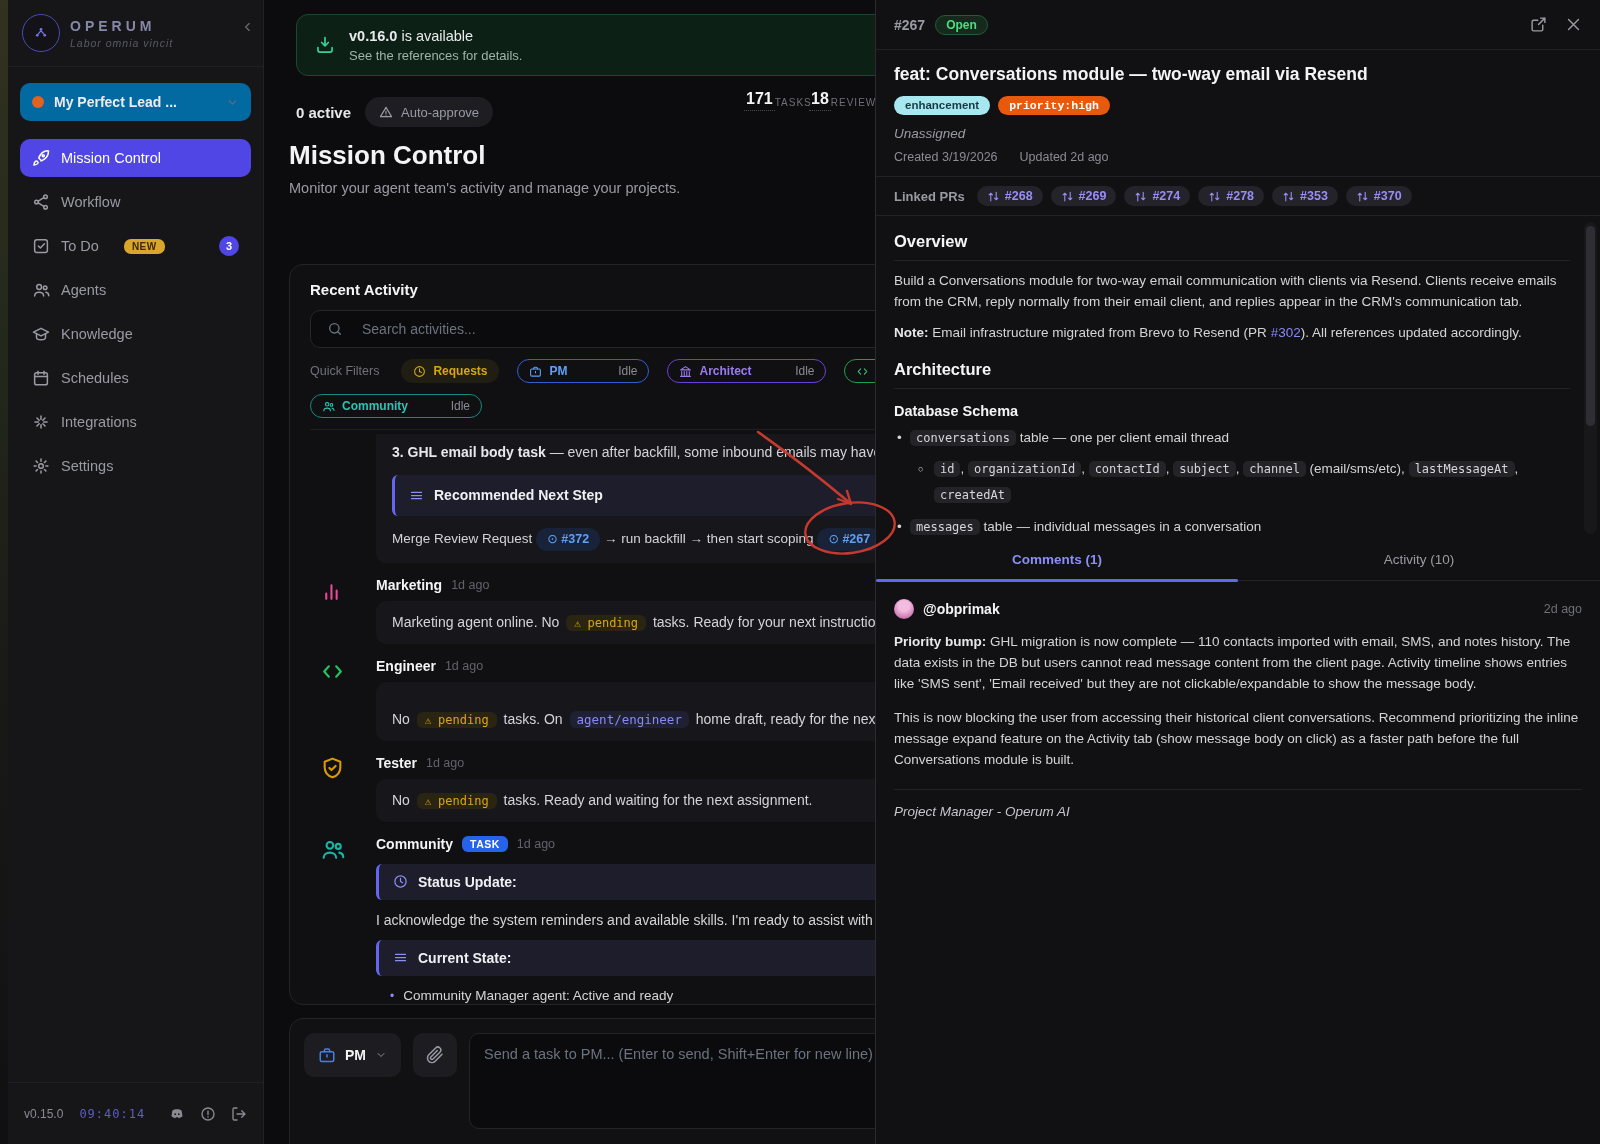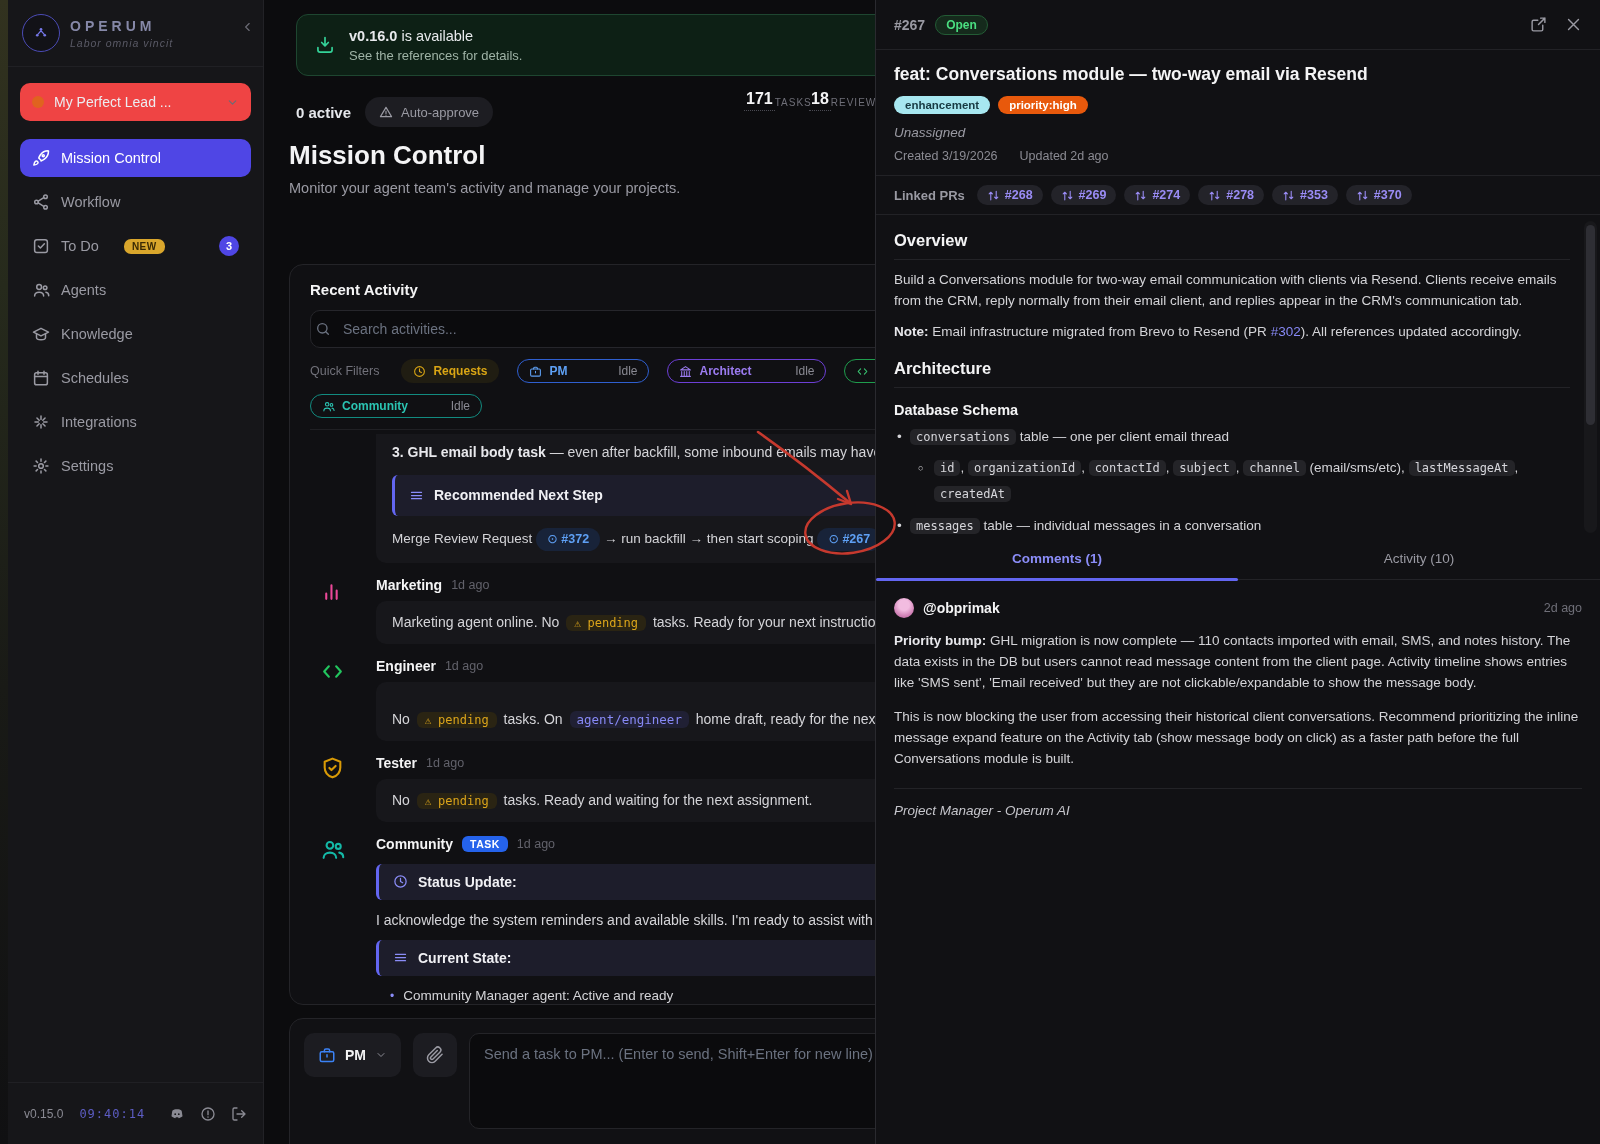--- a/index.html
+++ b/index.html
@@ -15,22 +15,22 @@
 
   
   .sidebar { position:absolute; left:8px; top:0; width:256px; height:100%;
              background:#161619; border-right:1px solid #222226; display:flex; flex-direction:column; }
   .brand { display:flex; align-items:center; gap:10px; padding:14px 14px 14px; border-bottom:1px solid #202024; position:relative; }
   .logo { width:38px; height:38px; border-radius:50%; border:1.5px solid #4b4bb5; background:#121217;
           display:flex; align-items:center; justify-content:center; color:#7577e8; flex:0 0 auto; }
   .brand-name { color:#8688a8; font-weight:700; letter-spacing:4px; font-size:14px; }
   .brand-tag { color:#5a5a66; font-style:italic; font-size:10.5px; letter-spacing:1px; margin-top:3px; }
   .collapse { position:absolute; right:8px; top:20px; color:#6b6b75; cursor:pointer; }
-  .org { margin:16px 12px 4px; background:#ef4444; border-radius:10px; height:38px; display:flex;
-         align-items:center; gap:10px; padding:0 12px; color:#ececf0; font-weight:400; font-size:14px; cursor:pointer; }
+  .org { margin:16px 12px 4px; background:#0369a1; border-radius:10px; height:38px; display:flex;
+         align-items:center; gap:10px; padding:0 12px; color:#ececf0; font-weight:700; font-size:14px; cursor:pointer; }
   .org-dot { width:12px; height:12px; border-radius:50%; background:#e0631f; flex:0 0 auto; }
   .org-name { flex:1; white-space:nowrap; overflow:hidden; }
   .org .chev { color:#6b6b75; }
   .nav { margin-top:14px; padding:0 12px; display:flex; flex-direction:column; gap:6px; }
   .nav-item { height:38px; border-radius:10px; display:flex; align-items:center; gap:11px; padding:0 12px;
               color:#9a9aa3; font-size:14.5px; cursor:pointer; }
   .nav-item.active { background:#4f46e5; color:#fff; }
   .badge-new { background:#d9a62c; color:#3a2a05; font-size:10px; font-weight:800; padding:2px 8px;
                border-radius:7px; letter-spacing:.5px; margin-left:14px; }
   .badge-count { margin-left:auto; background:#4f46e5; color:#fff; width:20px; height:20px; border-radius:50%;
@@ -61,21 +61,21 @@
   .stat-2 { left:513px; width:110px; }
   .h1 { position:absolute; left:25px; top:140px; font-size:26px; font-weight:700; color:#f4f4f5; }
   .page-sub { position:absolute; left:25px; top:180px; font-size:14.5px; color:#9a9aa3; }
 
   
   .card { position:absolute; left:25px; top:264px; width:990px; height:741px; background:#101013;
           border:1px solid #242428; border-radius:14px; overflow:hidden; }
   .card-pad { padding:16px 20px 0; }
   .card-title { font-size:15px; font-weight:700; color:#f4f4f5; }
   .search { margin-top:12px; height:38px; background:#0b0b0d; border:1px solid #26262b; border-radius:10px;
-            display:flex; align-items:center; gap:12px; padding:0 4px; color:#6b7280; }
+            display:flex; align-items:center; gap:19px; padding:0 16px; color:#6b7280; }
   .search .ic { width:16px; height:16px; }
   .search input { background:none; border:none; outline:none; color:#d4d4d8; font-size:14px; width:100%;
                   font-family:inherit; }
   .search input::placeholder { color:#6b7280; }
   .frow { margin-top:11px; display:flex; align-items:center; gap:18px; }
   .qf-label { color:#71717a; font-size:12.5px; margin-right:4px; white-space:nowrap; }
   .pill-req { display:flex; gap:7px; align-items:center; background:#201d12; border-radius:999px; height:24px;
               padding:0 12px; color:#d9a514; font-weight:700; font-size:12px; cursor:pointer; }
   .pill-req .ic { width:13px; height:13px; }
   .agent-pill { display:flex; align-items:center; gap:7px; border-radius:999px; height:24px; padding:0 11px;
@@ -151,21 +151,21 @@
   .p-id { color:#9a9aa3; font-weight:700; font-size:14px; }
   .open-pill { background:#152a1c; border:1px solid #235c35; color:#4ade80; font-size:12px; font-weight:700;
                border-radius:999px; padding:2px 10px; }
   .p-actions { margin-left:auto; display:flex; gap:18px; color:#9a9aa3; }
   .p-actions .ic { width:17px; height:17px; cursor:pointer; }
   .p-head-block { padding:14px 18px 12px; }
   .p-title { font-size:17.5px; font-weight:700; color:#f4f4f5; }
   .labels { display:flex; gap:8px; margin-top:11px; }
   .lbl { font-size:11.5px; font-weight:700; border-radius:999px; padding:3px 11px; }
   .lbl-enh { background:#a7e7f0; color:#173a42; }
-  .lbl-pri { background:#e8590c; color:#fff; }
+  .lbl-pri { background:#e8590c; color:#fff;font-family:Liberation Mono, monospace; }
   .assignee { margin-top:11px; font-style:italic; color:#9a9aa3; font-size:13.5px; }
   .meta { margin-top:9px; display:flex; gap:22px; color:#8b8b93; font-size:12.5px; }
   .p-div { border-top:1px solid #222226; }
   .linked { display:flex; align-items:center; gap:8px; padding:9px 18px; }
   .linked-label { color:#9a9aa3; font-size:13px; font-weight:600; margin-right:4px; }
   .pr-pill { display:flex; align-items:center; gap:5px; background:#232329; border-radius:999px;
              padding:3px 10px; color:#9a8cf5; font-size:12.5px; font-weight:700; cursor:pointer; }
   .pr-pill .ic { width:13px; height:13px; }
   .desc { position:relative; height:326px; overflow:hidden; padding:0 30px 0 18px; }
   .section-h { font-size:16.5px; font-weight:700; color:#f4f4f5; margin-top:16px; padding-bottom:9px;

